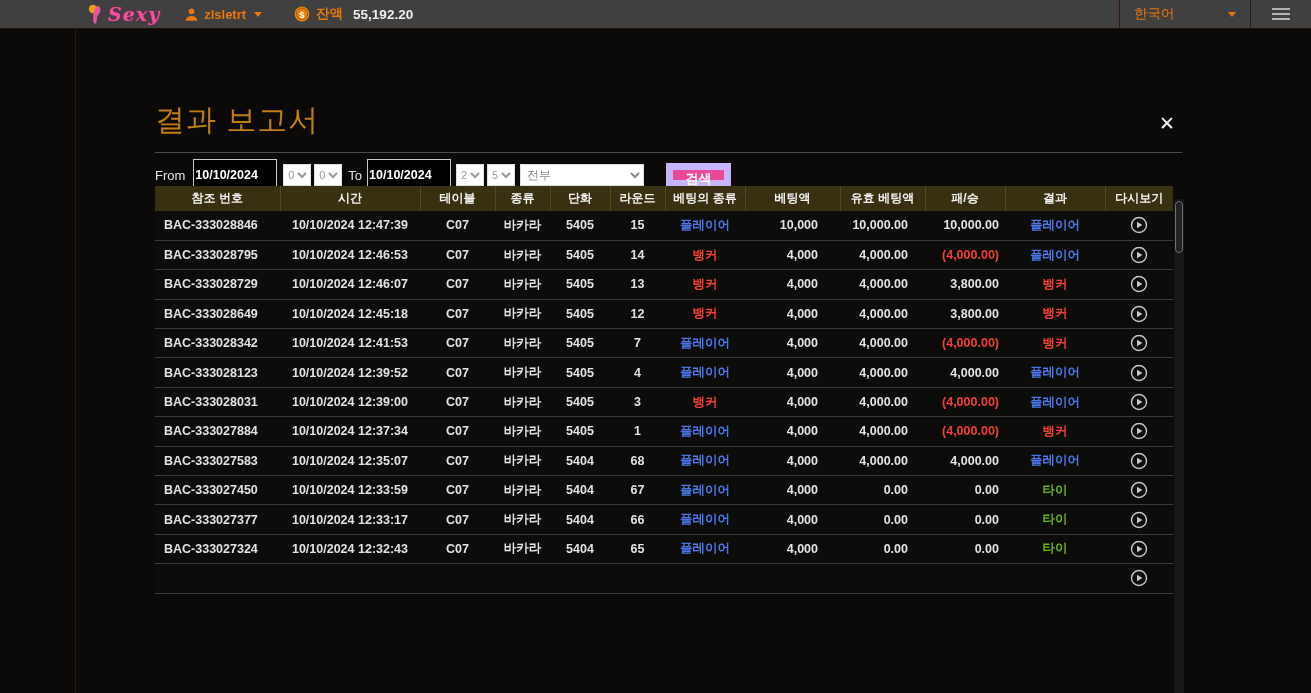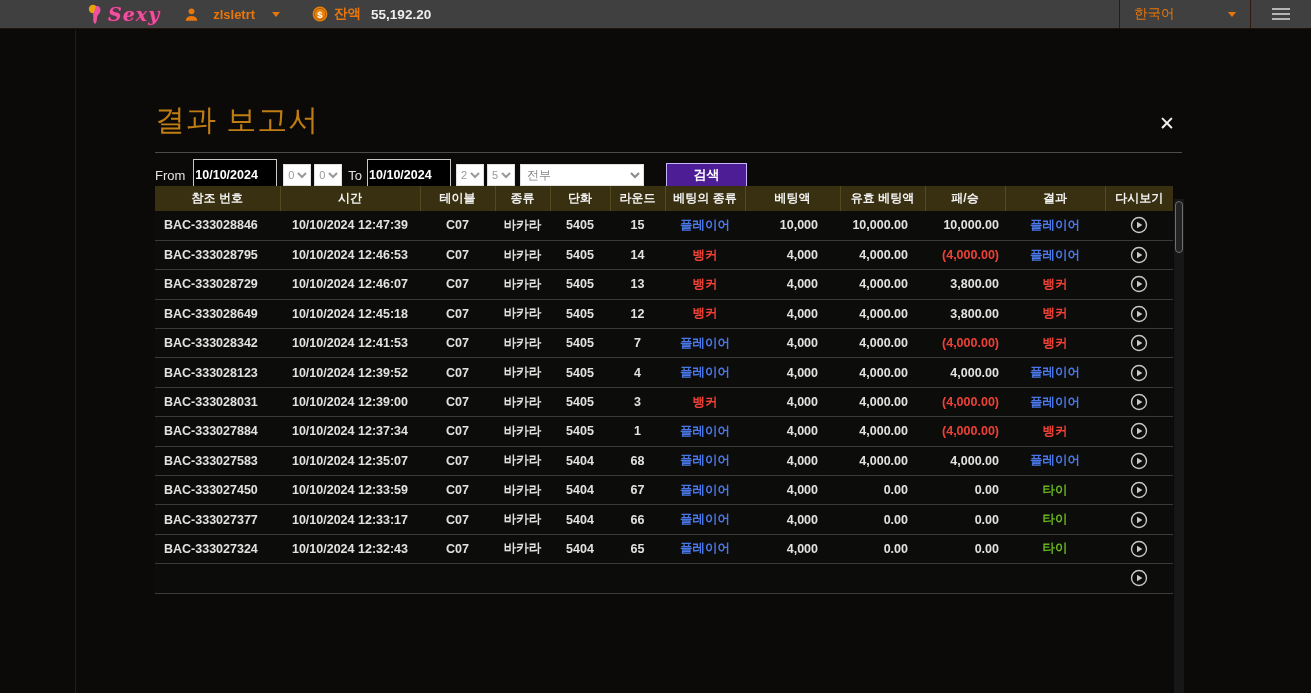--- a/index.html
+++ b/index.html
@@ -18,21 +18,21 @@
     border-bottom:1px solid #1f130a;
     display:flex; align-items:center;
   }
   .logo-wrap { margin-left:86px; display:flex; align-items:center; gap:2px; }
   .logo-script {
     font-family:"DejaVu Serif", serif;
     font-style:italic; font-weight:bold;
     font-size:19px; color:#f0519e; letter-spacing:1px;
     text-shadow:0 0 2px #a52064;
   }
-  .user-wrap { margin-left:24px; display:flex; align-items:center; gap:14px; }
+  .user-wrap { margin-left:24px; display:flex; align-items:center; gap:5px; }
   .user-name { color:#e8760b; font-size:13px; font-weight:bold; }
   .caret-down {
     width:0; height:0; display:inline-block;
     border-left:4px solid transparent; border-right:4px solid transparent;
     border-top:5px solid #e8760b; margin-left:3px;
   }
   .balance-wrap { margin-left:32px; display:flex; align-items:center; gap:6px; }
   .balance-label { color:#e8760b; font-size:13.5px; font-weight:bold; }
   .balance-value { color:#eeeeee; font-size:13.5px; font-weight:bold; margin-left:4px; }
   .topbar-right { margin-left:auto; display:flex; align-items:stretch; height:100%; }
@@ -71,21 +71,21 @@
     width:28px; height:22px; font-size:11px; color:#999; background:#fff;
     border:1px solid #e0e0e0; padding:0;
     font-family:"Liberation Sans", sans-serif;
   }
   select.wide {
     width:124px; height:22px; font-size:12px; color:#888; background:#fff;
     border:1px solid #e0e0e0; padding:0 2px;
     font-family:Liberation Sans, sans-serif;
   }
   .btn-search {
-    width:81px; height:24px; background:#4c1d95; border:1px solid #c4b5fd;
+    width:65px; height:24px; background:#ec4899; border:7px solid #c4b5fd;
     color:#fff; font-size:13px; font-weight:bold; cursor:pointer;
     font-family:"Liberation Sans", sans-serif;
   }
   .btn-quick {
     width:91px; height:24px; background:#171717; border:1px solid #7a7a7a;
     color:#f0f0f0; font-size:13px; cursor:pointer;
     font-family:"Liberation Sans", sans-serif;
   }
   .ml8{margin-left:8px}.ml6{margin-left:6px}.ml5{margin-left:5px}.ml3{margin-left:3px}.ml22{margin-left:22px}
 

